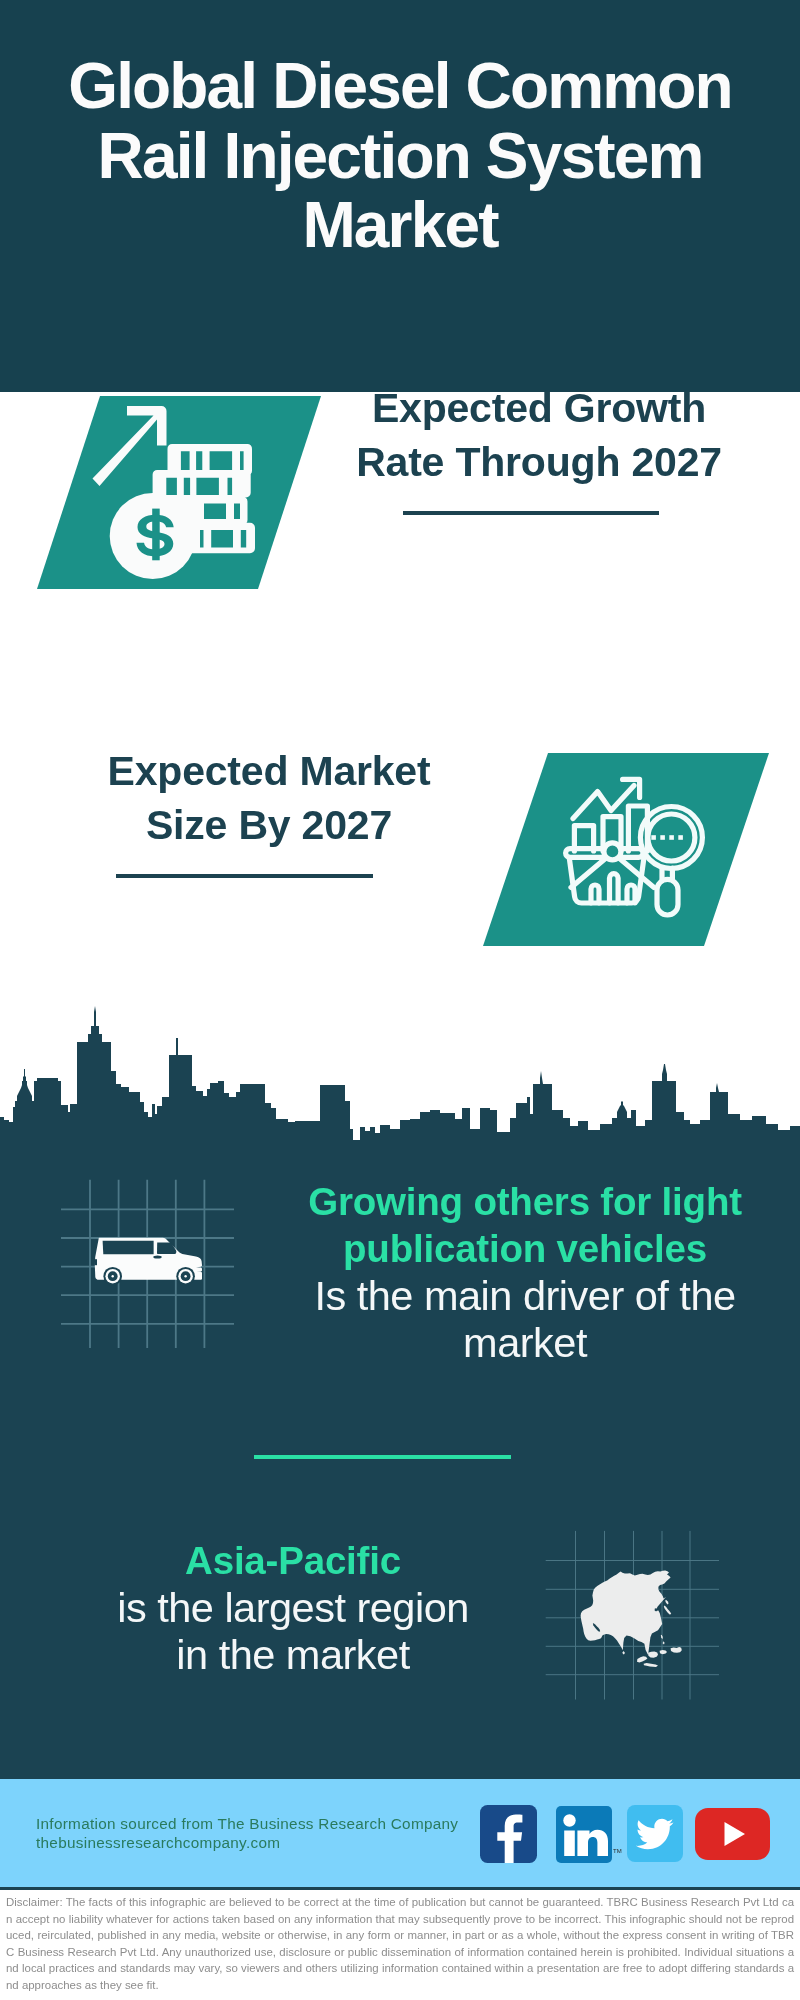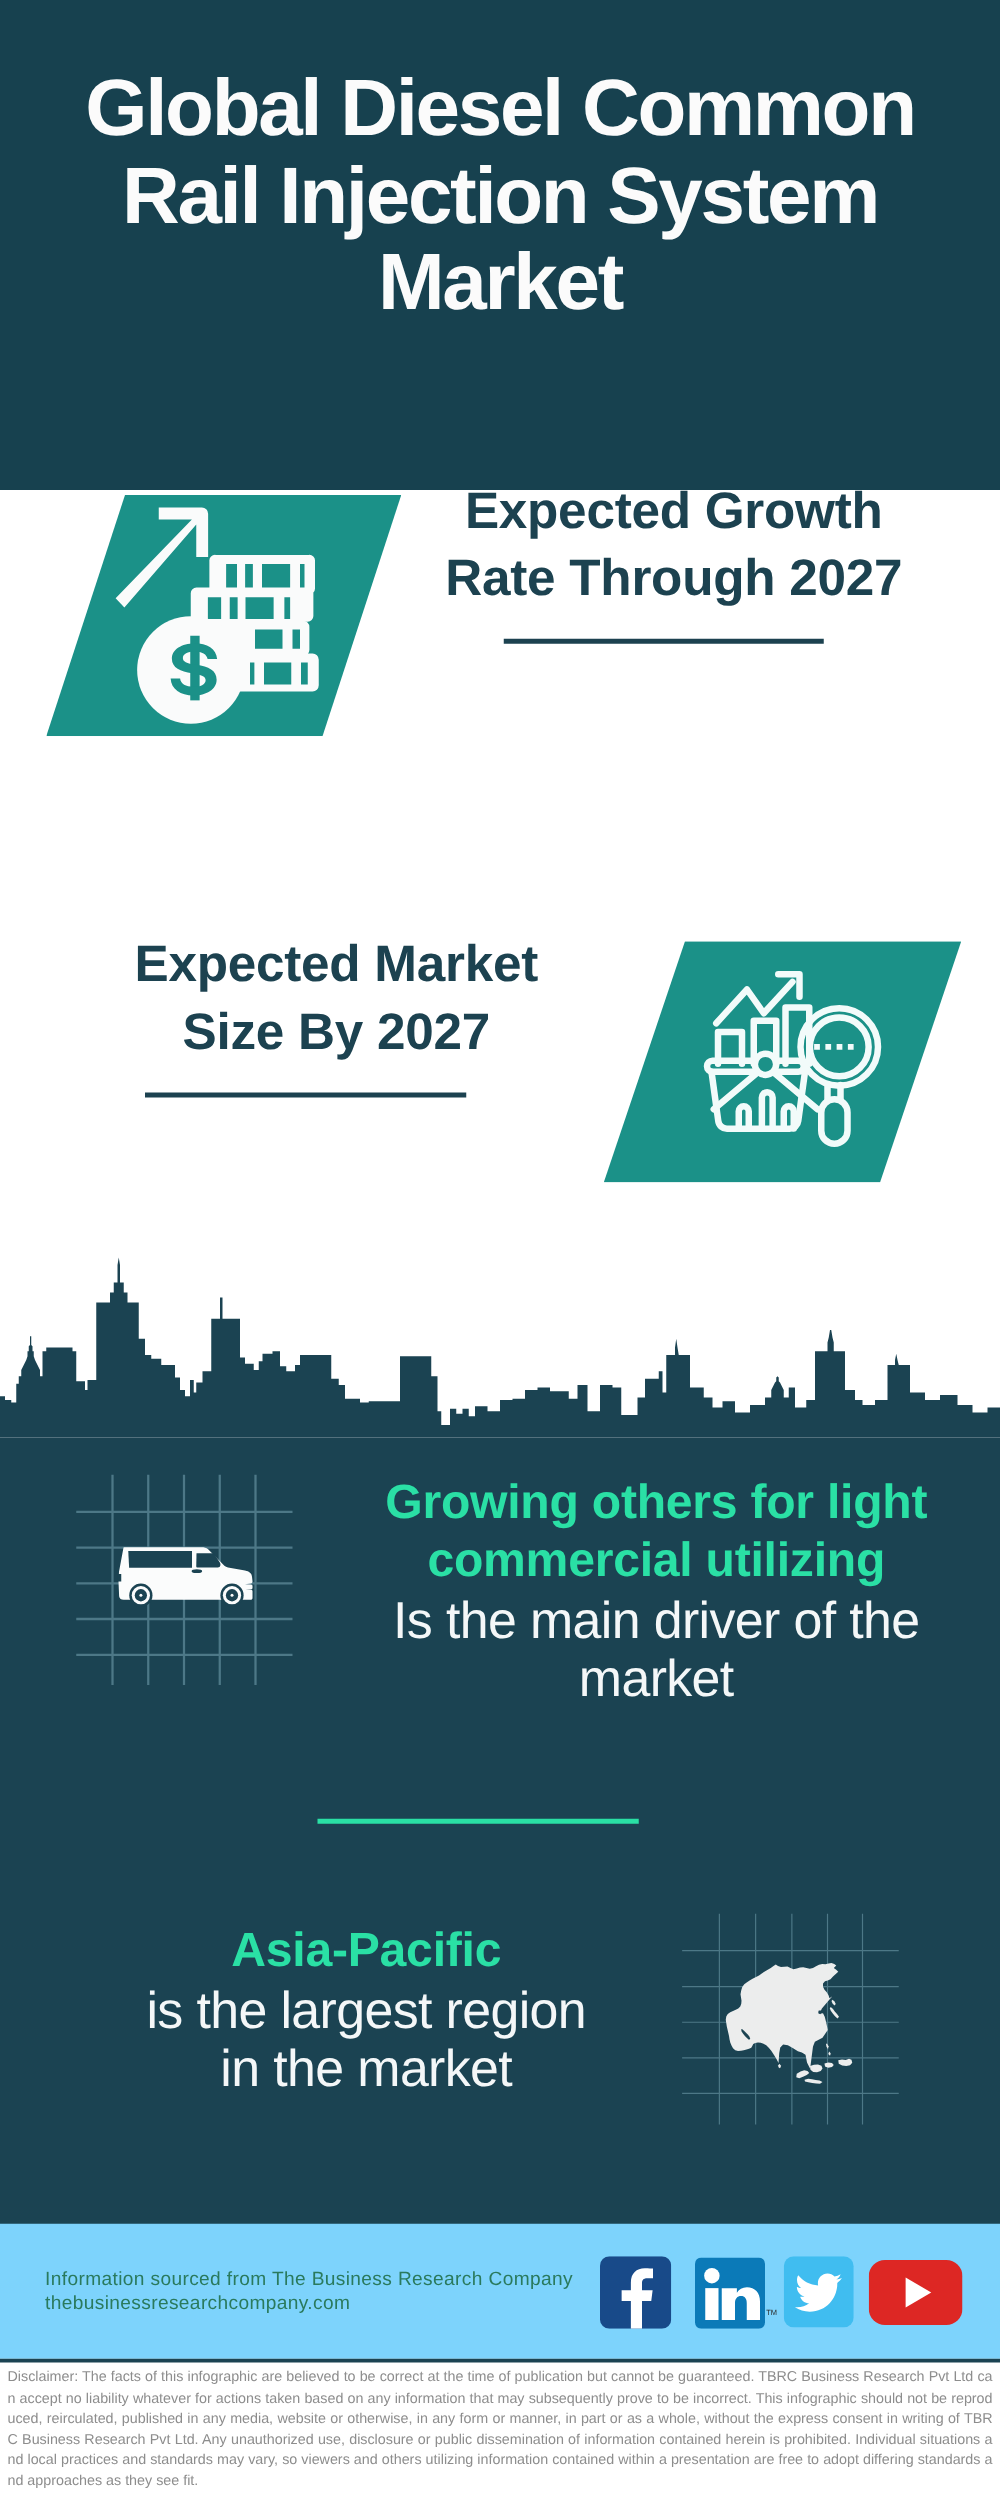--- a/index.html
+++ b/index.html
@@ -149,21 +149,21 @@
 L716,1088 L717,1083 L718,1088 L719,1092 L728,1092 L728,1114 L740,1114 L740,1120 L752,1120
 L752,1116 L766,1116 L766,1124 L778,1124 L778,1130 L790,1130 L790,1126 L800,1126
 L800,1150 L0,1150 Z"></path>
     </svg>
   </div>
   <div class="dark-body" data-name="dark-panel"></div>
 
   <div class="fact-text fact1" data-name="fact-vehicles-text">
     <div class="fact-hl">
       <div data-name="fact-vehicles-highlight-line1">Growing others for light</div>
-      <div data-name="fact-vehicles-highlight-line2">commercial utilizing</div>
+      <div data-name="fact-vehicles-highlight-line2">publication vehicles</div>
     </div>
     <div class="fact-rest" data-name="fact-vehicles-rest">
       <div data-name="fact-vehicles-rest-line1">Is the main driver of the</div>
       <div data-name="fact-vehicles-rest-line2">market</div>
     </div>
   </div>
 
   <svg class="icon-abs" style="left:55px;top:1175px;" width="190" height="180" viewBox="55 1175 190 180" data-name="van-grid-icon">
     <g stroke="#4d7887" stroke-width="1.8" data-name="grid-lines">
       <path d="M90,1179.7 V1348 M118.6,1179.7 V1348 M147.2,1179.7 V1348 M175.8,1179.7 V1348 M204.4,1179.7 V1348"></path>

